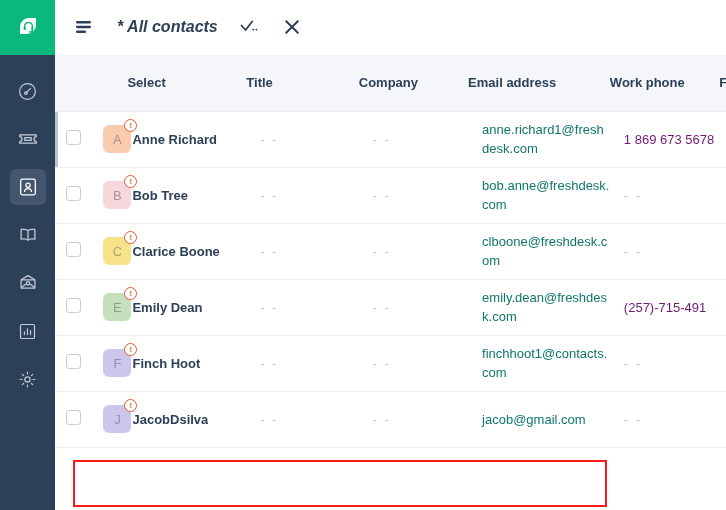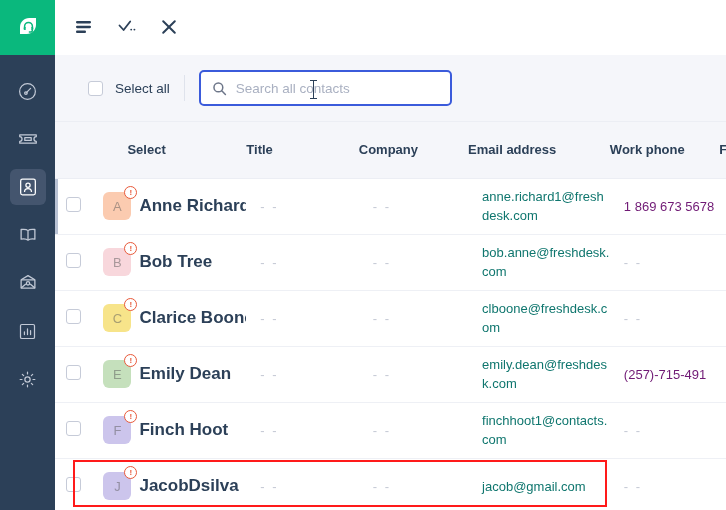--- a/index.html
+++ b/index.html
@@ -141,21 +141,21 @@
     color: rgba(90,90,90,0.5);
   }
   .badge {
     position: absolute; top: -6px; right: -6px;
     width: 13px; height: 13px; border-radius: 50%;
     background: #ffffff; border: 1.3px solid #e8593a;
     display: flex; align-items: center; justify-content: center;
     font-size: 8px; font-weight: 700; color: #e8593a; line-height: 1;
   }
   .pname {
-    margin-left: 8px; font-size: 17px; font-weight: 700; color: #2c4058;
+    margin-left: 1px; font-size: 13px; font-weight: 700; color: #2c4058;
     white-space: nowrap; overflow: hidden;
   }
   .email { color: #0f766e; line-height: 19px; padding-right: 8px; word-break: break-all; }
   .phone { color: #701a75; white-space: nowrap; }
   .dash { color: #c4c9d4; letter-spacing: 2px; }
 
   .selcell { text-align: center; position: relative; }
   .selcell .cb { display: inline-block; }
   .rowmark { position: absolute; left: 0; top: 0; width: 3px; height: 100%; background: #b9c2d4; }
 
@@ -250,47 +250,35 @@
   <div id="main">
 
     <div id="titlebar">
       <div id="hamburger">
         <svg width="17" height="14" viewBox="0 0 17 14">
           <rect x="0" y="1" width="15" height="2.4" rx="1.1" fill="#2c4058"></rect>
           <rect x="0" y="5.8" width="15" height="2.4" rx="1.1" fill="#2c4058"></rect>
           <rect x="0" y="10.6" width="10" height="2.4" rx="1.1" fill="#2c4058"></rect>
         </svg>
       </div>
+      <div id="view-title">* All contacts</div>
       <div class="title-icon">
         <svg width="19" height="16" viewBox="0 0 19 16">
           <path d="M1.5 6.5 5.6 11 12.2 2.5" fill="none" stroke="#2c4058" stroke-width="1.8" stroke-linecap="round" stroke-linejoin="round"></path>
           <circle cx="13.2" cy="10.6" r="0.95" fill="#2c4058"></circle>
           <circle cx="16.4" cy="10.6" r="0.95" fill="#2c4058"></circle>
         </svg>
       </div>
       <div class="title-icon">
         <svg width="16" height="16" viewBox="0 0 16 16">
           <path d="M2.2 2.2 13.8 13.8M13.8 2.2 2.2 13.8" stroke="#2c4058" stroke-width="2" stroke-linecap="round"></path>
         </svg>
       </div>
     </div>
 
-    <div id="toolbar">
-      <div class="cb"></div>
-      <div id="select-all-label">Select all</div>
-      <div id="tool-div"></div>
-      <div id="searchwrap">
-        <svg width="15" height="15" viewBox="0 0 16 16" fill="none" stroke="#6d7689" stroke-width="1.6">
-          <circle cx="6.8" cy="6.8" r="4.7"></circle>
-          <path d="M10.4 10.4 14.3 14.3" stroke-linecap="round"></path>
-        </svg>
-        <input id="search-input" type="text" autocomplete="off" placeholder="Search all contacts" style="">
-        <div id="caret"></div>
-      </div>
-    </div>
 
     <div id="tablewrap">
       <table>
         <colgroup>
           <col class="col-sel">
             <col class="col-name">
             <col class="col-title">
           <col class="col-comp">
             <col class="col-email">
             <col class="col-phone">

